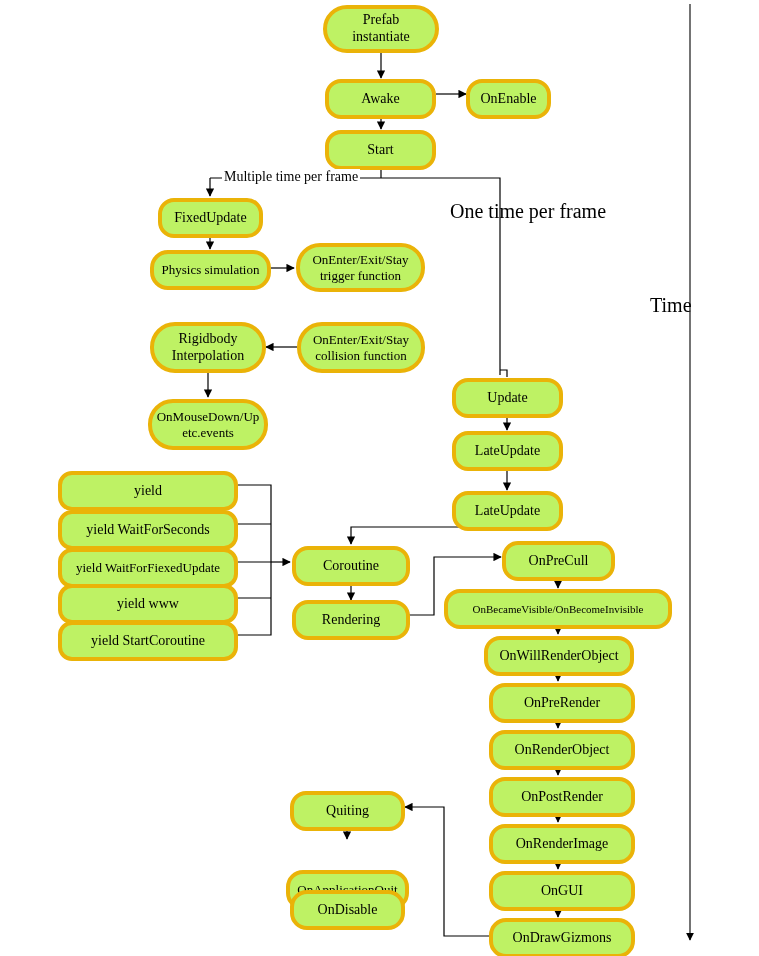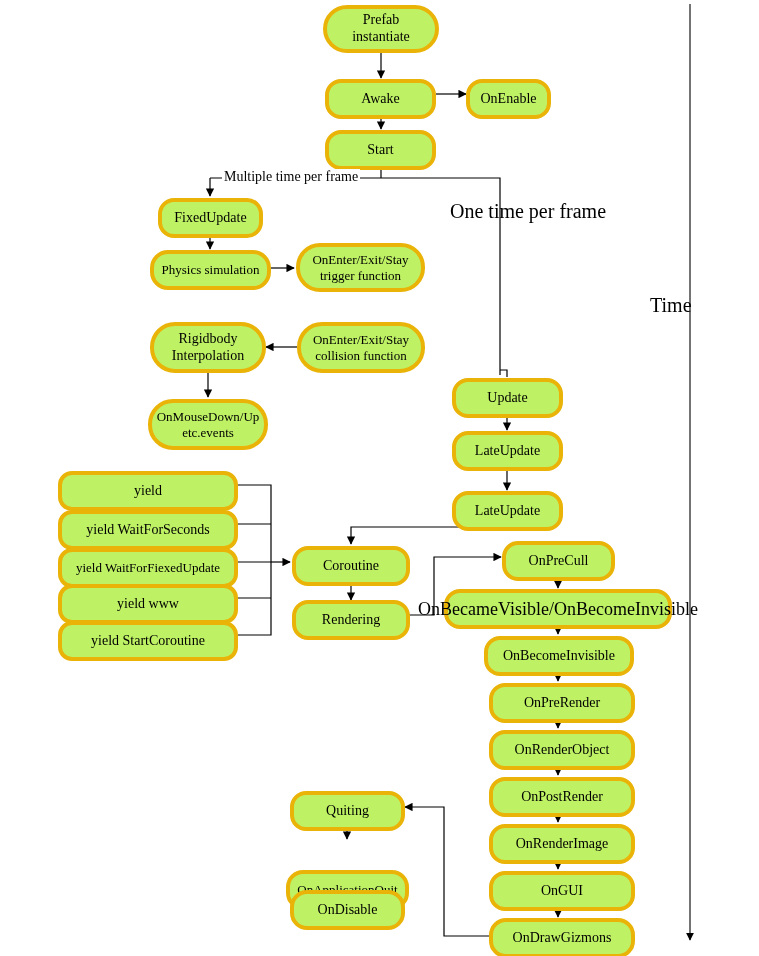--- a/index.html
+++ b/index.html
@@ -172,23 +172,23 @@
   <div class="node" style="left:58px; top:584px; width:180px; height:28px; border-radius:14px;">yield www</div>
 
   <div class="node" style="left:58px; top:621px; width:180px; height:40px; border-radius:14px;">yield StartCoroutine</div>
 
   <div class="node" style="left:292px; top:546px; width:118px; height:32px; border-radius:16px;">Coroutine</div>
 
   <div class="node" style="left:292px; top:600px; width:118px; height:31px; border-radius:16px;">Rendering</div>
 
   <div class="node" style="left:502px; top:541px; width:113px; height:32px; border-radius:16px;">OnPreCull</div>
 
-  <div class="node" style="left:444px; top:589px; width:228px; height:31px; border-radius:16px; font-size:18px;">OnBecameVisible/OnBecomeInvisible</div>
-
-  <div class="node" style="left:484px; top:636px; width:150px; height:31px; border-radius:16px;">OnBecomeInvisible</div>
+  <div class="node" style="left:444px; top:589px; width:228px; height:31px; border-radius:16px; font-size:11px;">OnBecameVisible/OnBecomeInvisible</div>
+
+  <div class="node" style="left:484px; top:636px; width:150px; height:31px; border-radius:16px;">OnWillRenderObject</div>
 
   <div class="node" style="left:489px; top:683px; width:146px; height:31px; border-radius:16px;">OnPreRender</div>
 
   <div class="node" style="left:489px; top:730px; width:146px; height:31px; border-radius:16px;">OnRenderObject</div>
 
   <div class="node" style="left:489px; top:777px; width:146px; height:16px; border-radius:16px;">OnPostRender</div>
 
   <div class="node" style="left:489px; top:824px; width:146px; height:31px; border-radius:16px;">OnRenderImage</div>
 
   <div class="node" style="left:489px; top:871px; width:146px; height:31px; border-radius:16px;">OnGUI</div>

